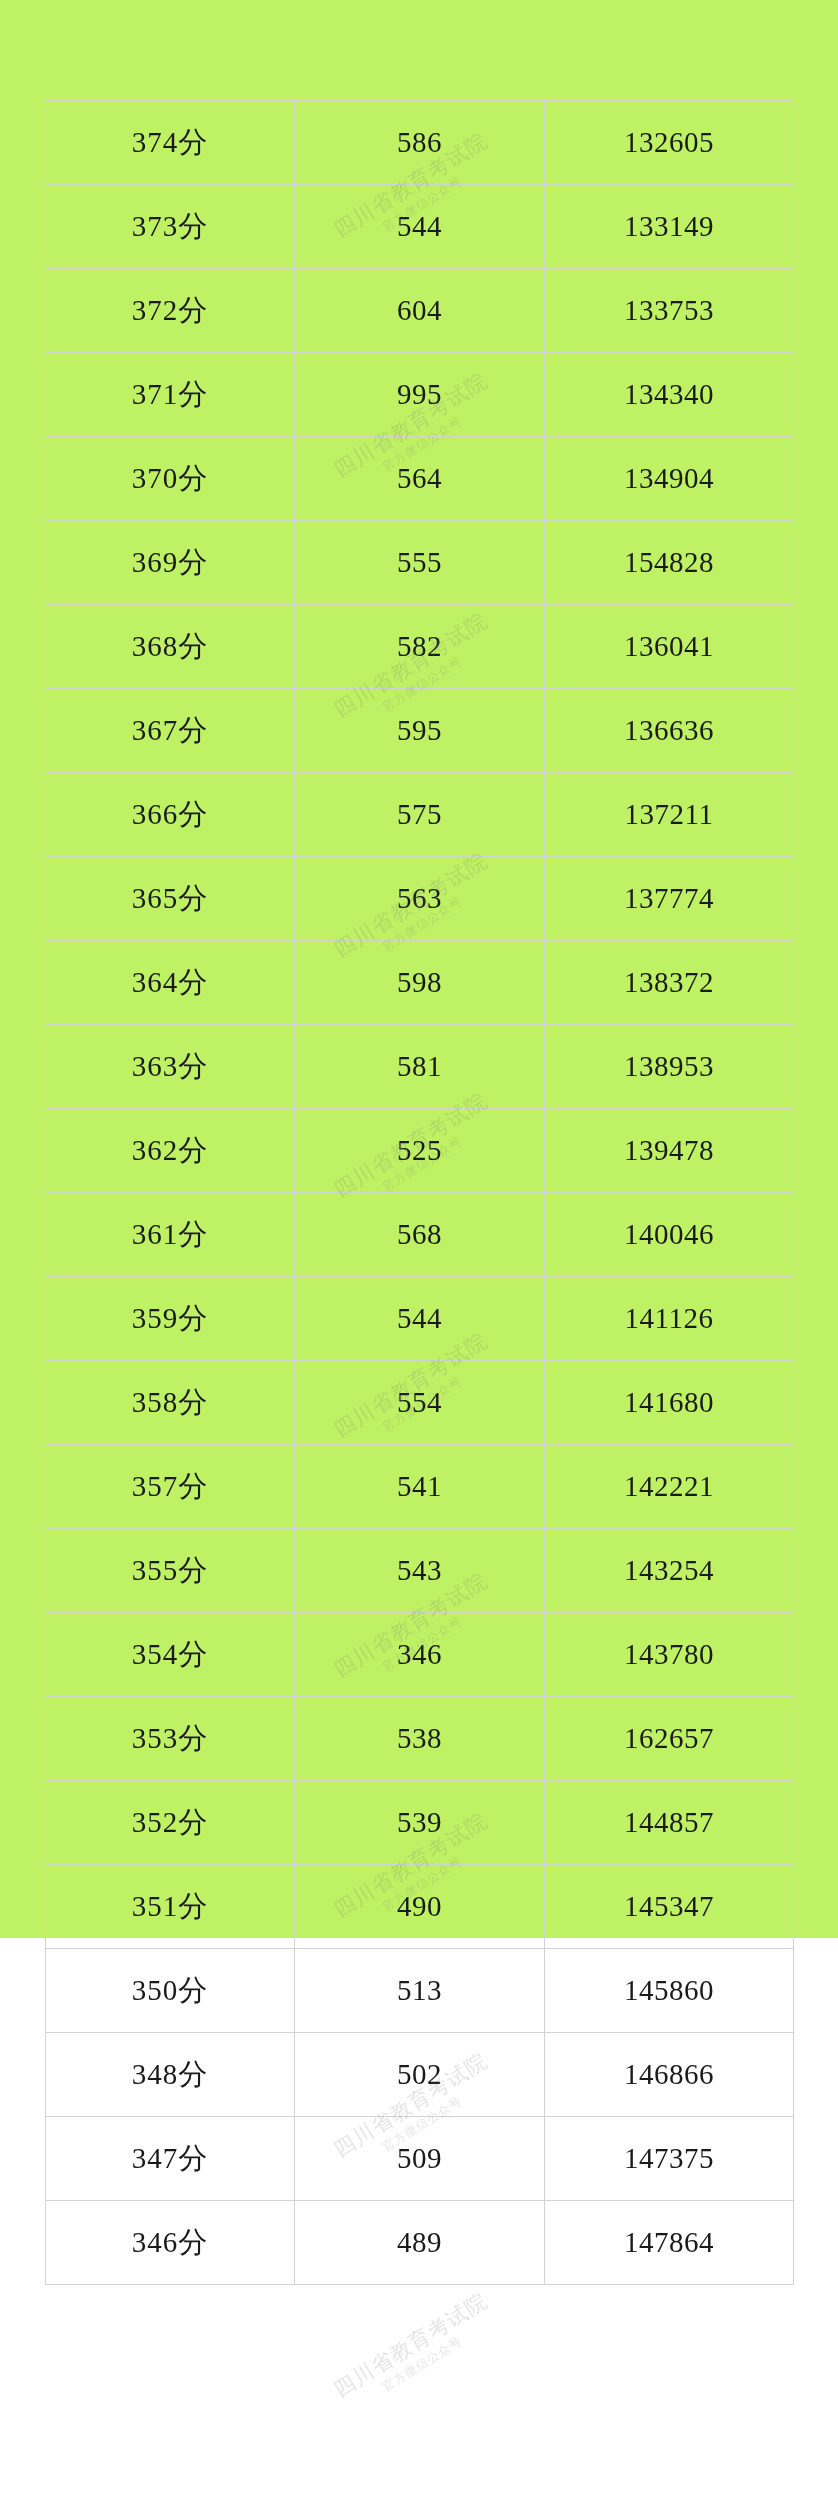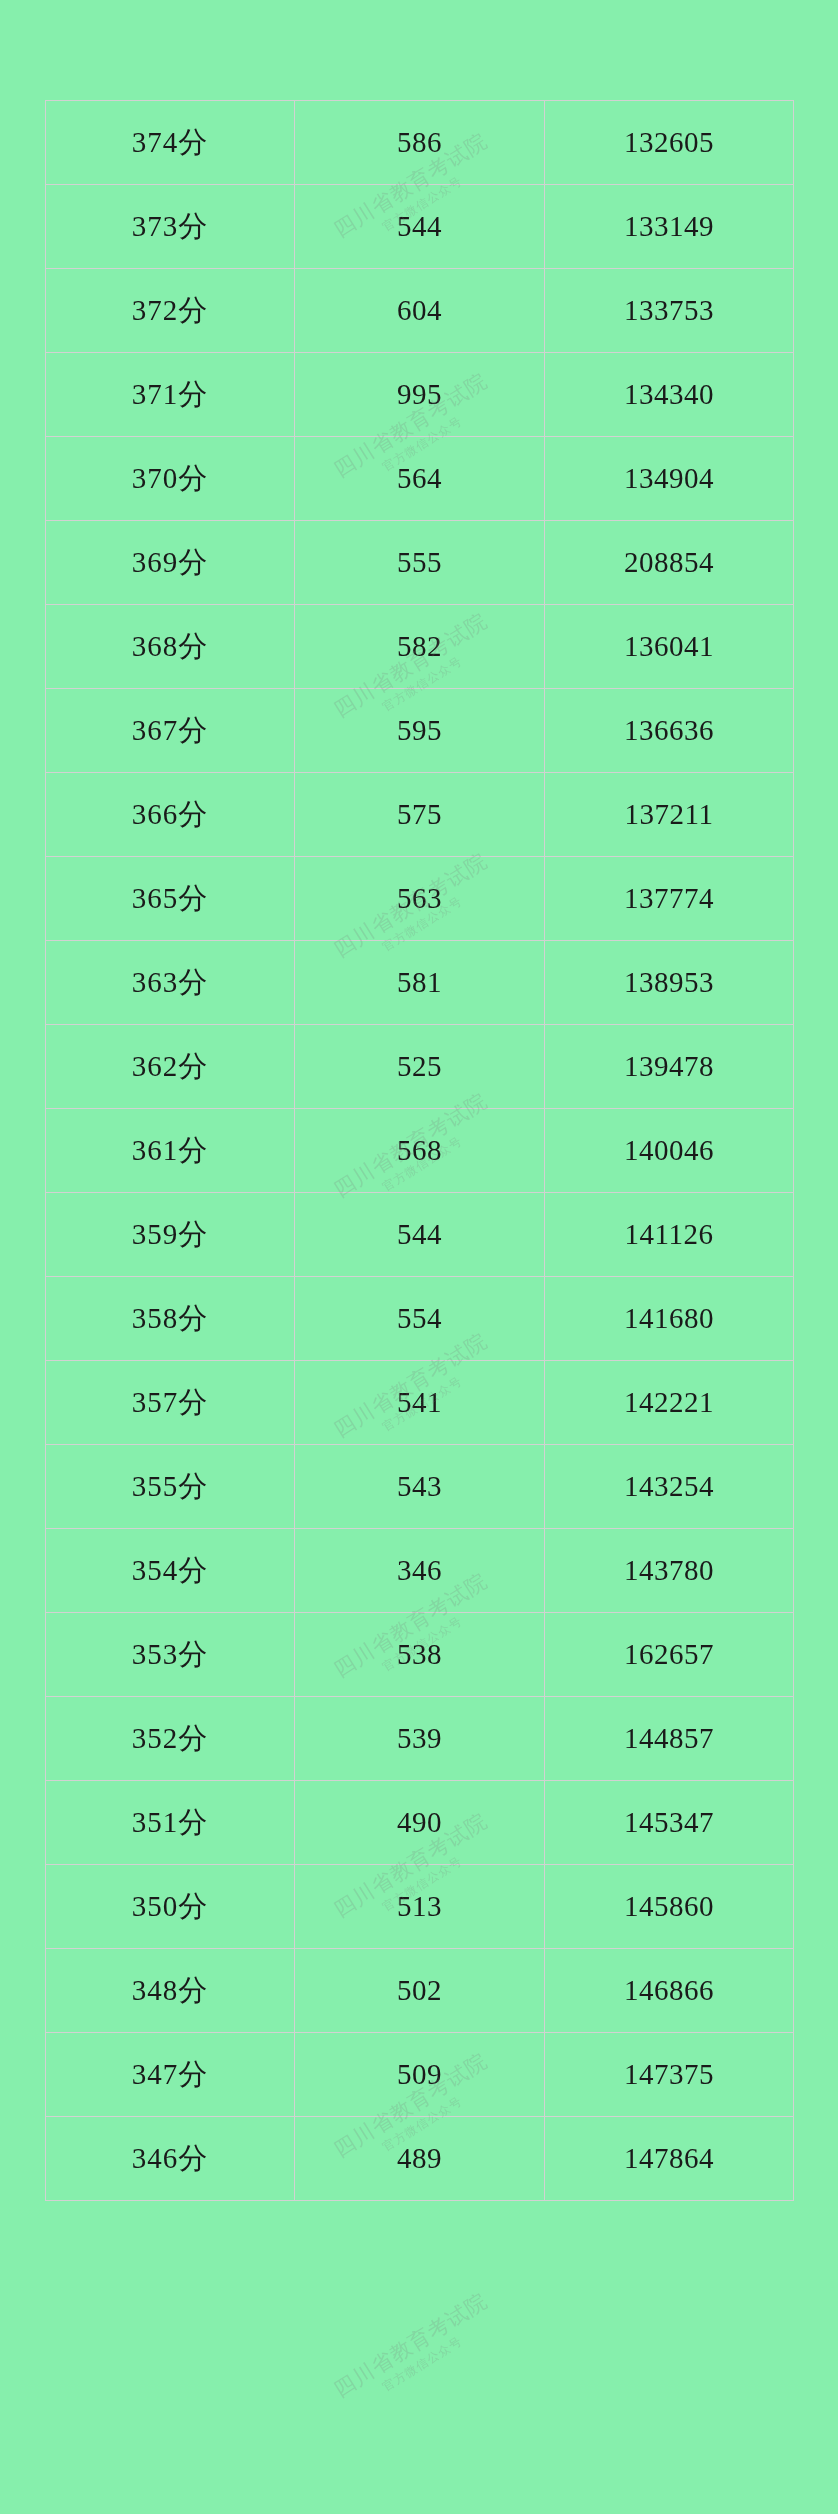--- a/index.html
+++ b/index.html
@@ -12,22 +12,22 @@
     height: 2514px;
     font-family: "Liberation Serif", "DejaVu Serif", serif;
     position: relative;
     overflow: hidden;
   }
   .page {
     position: absolute;
     left: 0;
     top: 0;
     width: 838px;
-    height: 2514px;
-    background: #86efac;
+    height: 1938px;
+    background: #bef264;
   }
   .table-wrap {
     position: absolute;
     left: 45px;
     top: 100px;
     width: 748px;
   }
   table.score-table {
     border-collapse: collapse;
     width: 748px;
@@ -120,21 +120,21 @@
             <td>134340</td>
           </tr>
           <tr>
             <td>370分</td>
             <td>564</td>
             <td>134904</td>
           </tr>
           <tr>
             <td>369分</td>
             <td>555</td>
-            <td>208854</td>
+            <td>154828</td>
           </tr>
           <tr>
             <td>368分</td>
             <td>582</td>
             <td>136041</td>
           </tr>
           <tr>
             <td>367分</td>
             <td>595</td>
             <td>136636</td>
@@ -143,20 +143,25 @@
             <td>366分</td>
             <td>575</td>
             <td>137211</td>
           </tr>
           <tr>
             <td>365分</td>
             <td>563</td>
             <td>137774</td>
           </tr>
           <tr>
+            <td>364分</td>
+            <td>598</td>
+            <td>138372</td>
+          </tr>
+          <tr>
             <td>363分</td>
             <td>581</td>
             <td>138953</td>
           </tr>
           <tr>
             <td>362分</td>
             <td>525</td>
             <td>139478</td>
           </tr>
           <tr>

